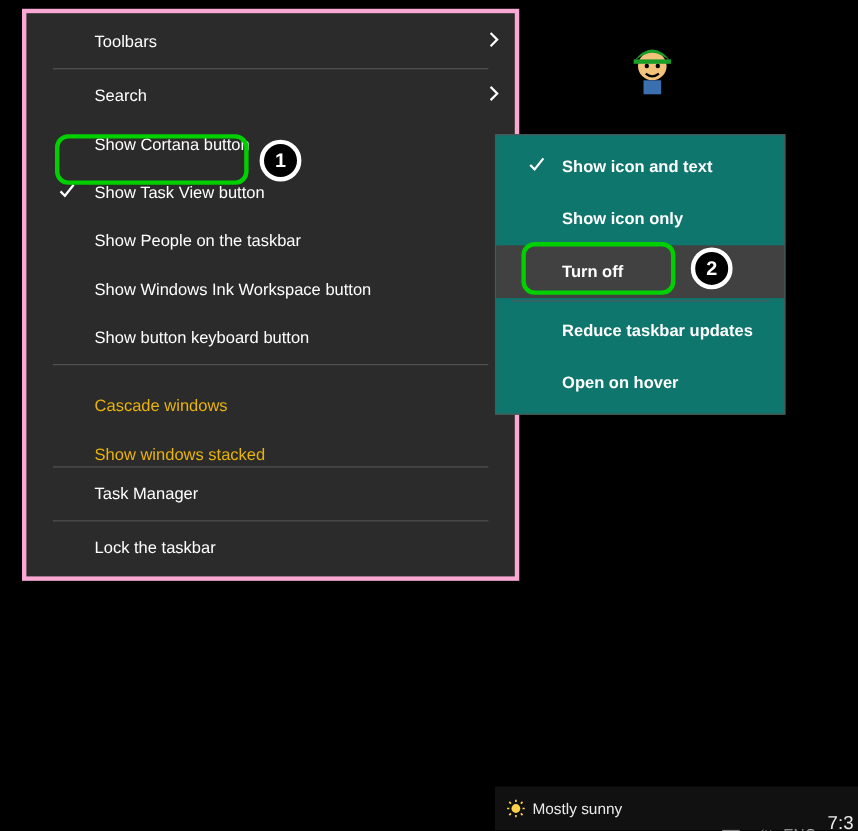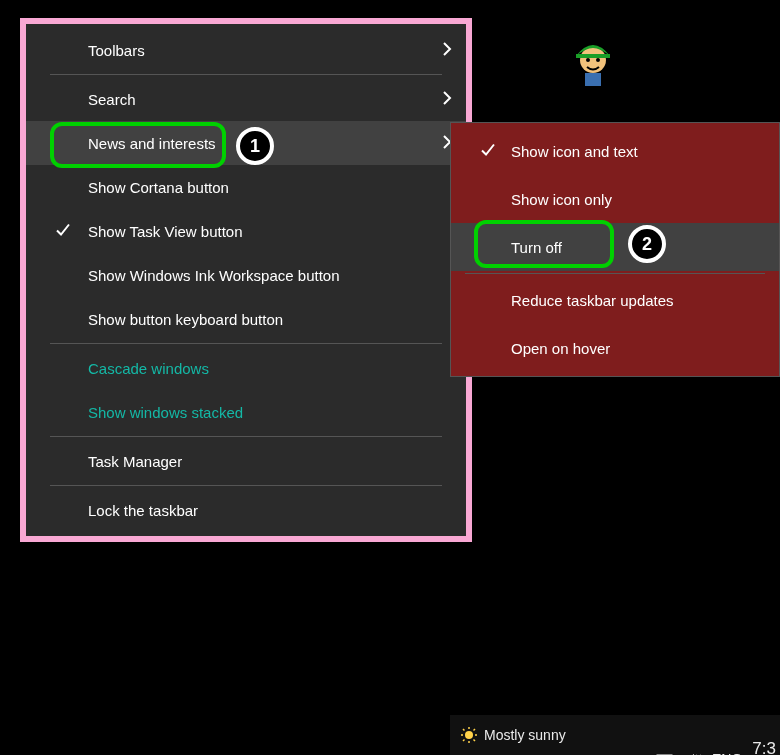--- a/index.html
+++ b/index.html
@@ -12,37 +12,37 @@
     width: 780px;
     height: 755px;
     overflow: hidden;
     position: relative;
   }
 
   
   .menu {
     position: absolute;
     left: 20px;
-    top: 18px;
+    top: 8px;
     width: 452px;
     background: #2b2b2b;
-    border: 6px solid #f9a8d4;
+    border: 4px solid #f9a8d4;
     box-sizing: border-box;
     padding: 4px 0;
   }
   .menu-item {
     display: flex;
     align-items: center;
     height: 44px;
     padding-left: 62px;
     padding-right: 14px;
     position: relative;
     color: #fff;
   }
-  .menu-item.disabled { color: #14b8a6; }
+  .menu-item.disabled { color: #eab308; align-items: flex-end; }
   .menu-item.hovered { background: #414141; }
   .menu-item .check {
     position: absolute;
     left: 28px;
     top: 50%;
     transform: translateY(-50%);
   }
   .menu-item .gear {
     position: absolute;
     left: 26px;
@@ -56,25 +56,26 @@
     height: 1px;
     background: #555;
     margin: 2px 24px;
   }
 
   
   .submenu {
     position: absolute;
     left: 450px;
     top: 122px;
-    width: 330px;
-    background: #7f1d1d;
+    width: 264px;
+    background: #0f766e;
     border: 1px solid #555;
     box-sizing: border-box;
     padding: 4px 0;
+    font-weight: bold;
   }
   .submenu .menu-item {
     padding-left: 60px;
     height: 48px;
   }
   .submenu .menu-sep {
     margin: 2px 14px;
   }
 
   
@@ -175,42 +176,37 @@
 
   <div class="menu-item">
     <span>Search</span>
     <span class="chev">
       <svg class="chev-svg" viewBox="0 0 10 16">
           <path d="M2 2 L8 8 L2 14" stroke="#fff" stroke-width="2" fill="none"></path>
         </svg>
     </span>
   </div>
 
-  <div class="menu-item hovered">
-    <span>News and interests</span>
-    <span class="chev">
-      <svg class="chev-svg" viewBox="0 0 10 16">
-          <path d="M2 2 L8 8 L2 14" stroke="#fff" stroke-width="2" fill="none"></path>
-        </svg>
-    </span>
-  </div>
 
   <div class="menu-item">
     <span>Show Cortana button</span>
   </div>
 
   <div class="menu-item">
     <span class="check">
       <svg class="check-svg" viewBox="0 0 18 18">
           <path d="M3 10 L7 14 L15 4" stroke="#fff" stroke-width="2" fill="none"></path>
         </svg>
     </span>
     <span>Show Task View button</span>
   </div>
 
+  <div class="menu-item">
+    <span>Show People on the taskbar</span>
+  </div>
 
   <div class="menu-item">
     <span>Show Windows Ink Workspace button</span>
   </div>
 
   <div class="menu-item">
     <span>Show button keyboard button</span>
   </div>
 
   <div class="menu-sep"></div>

